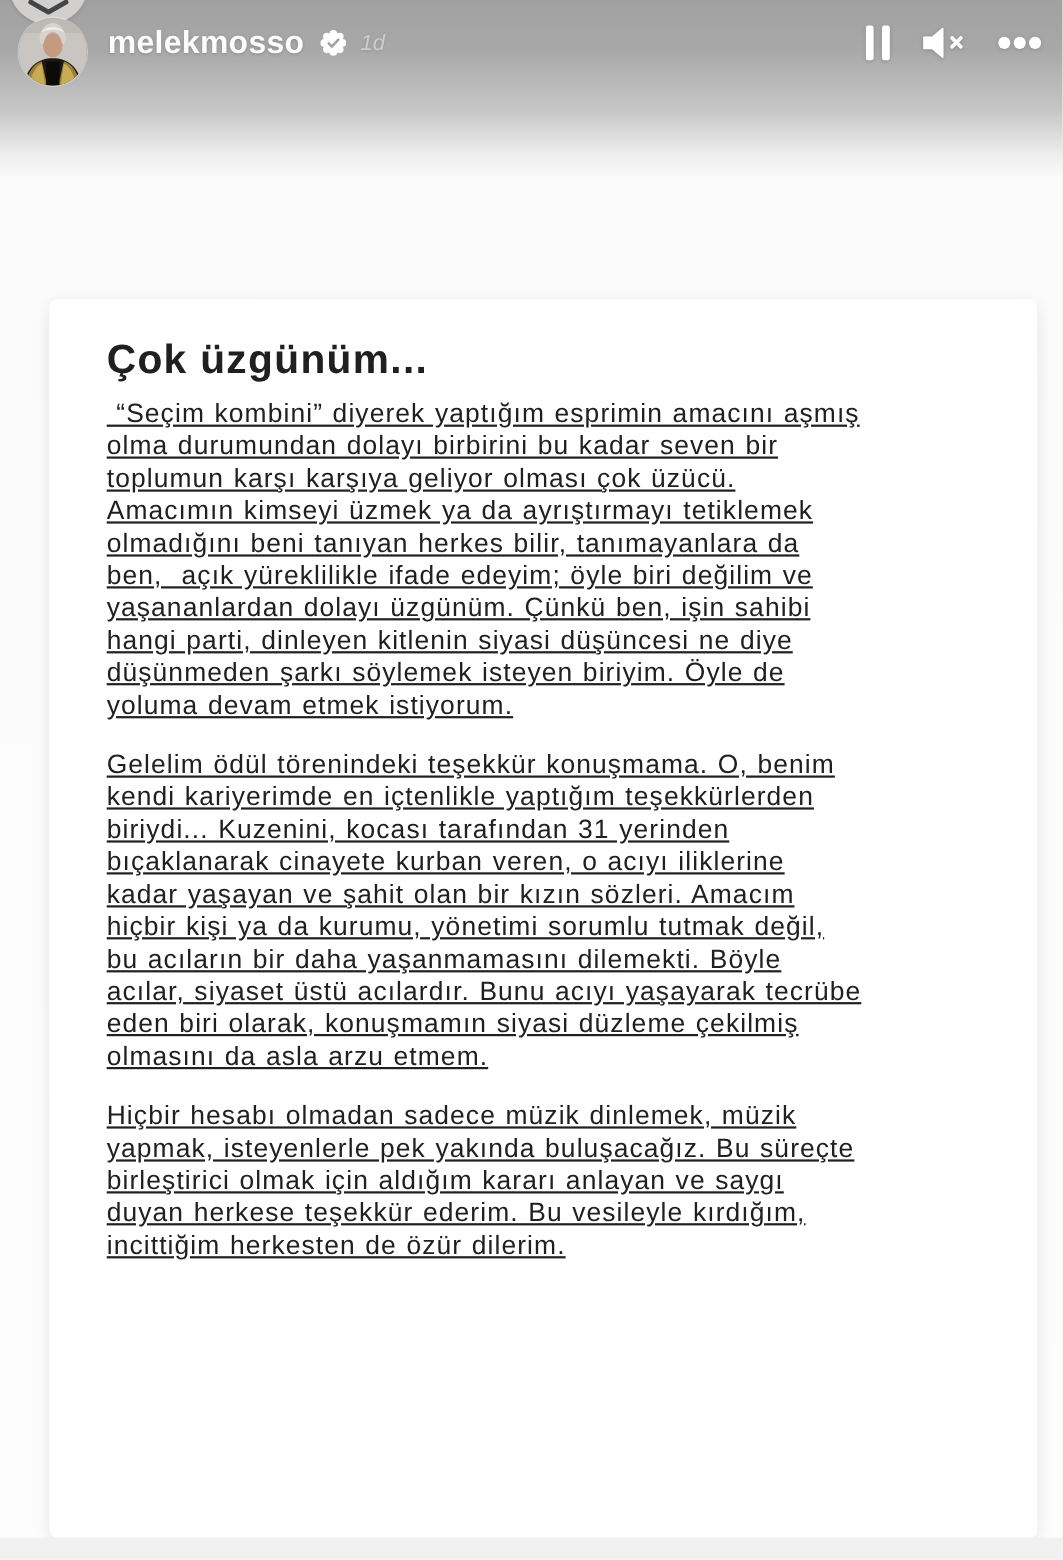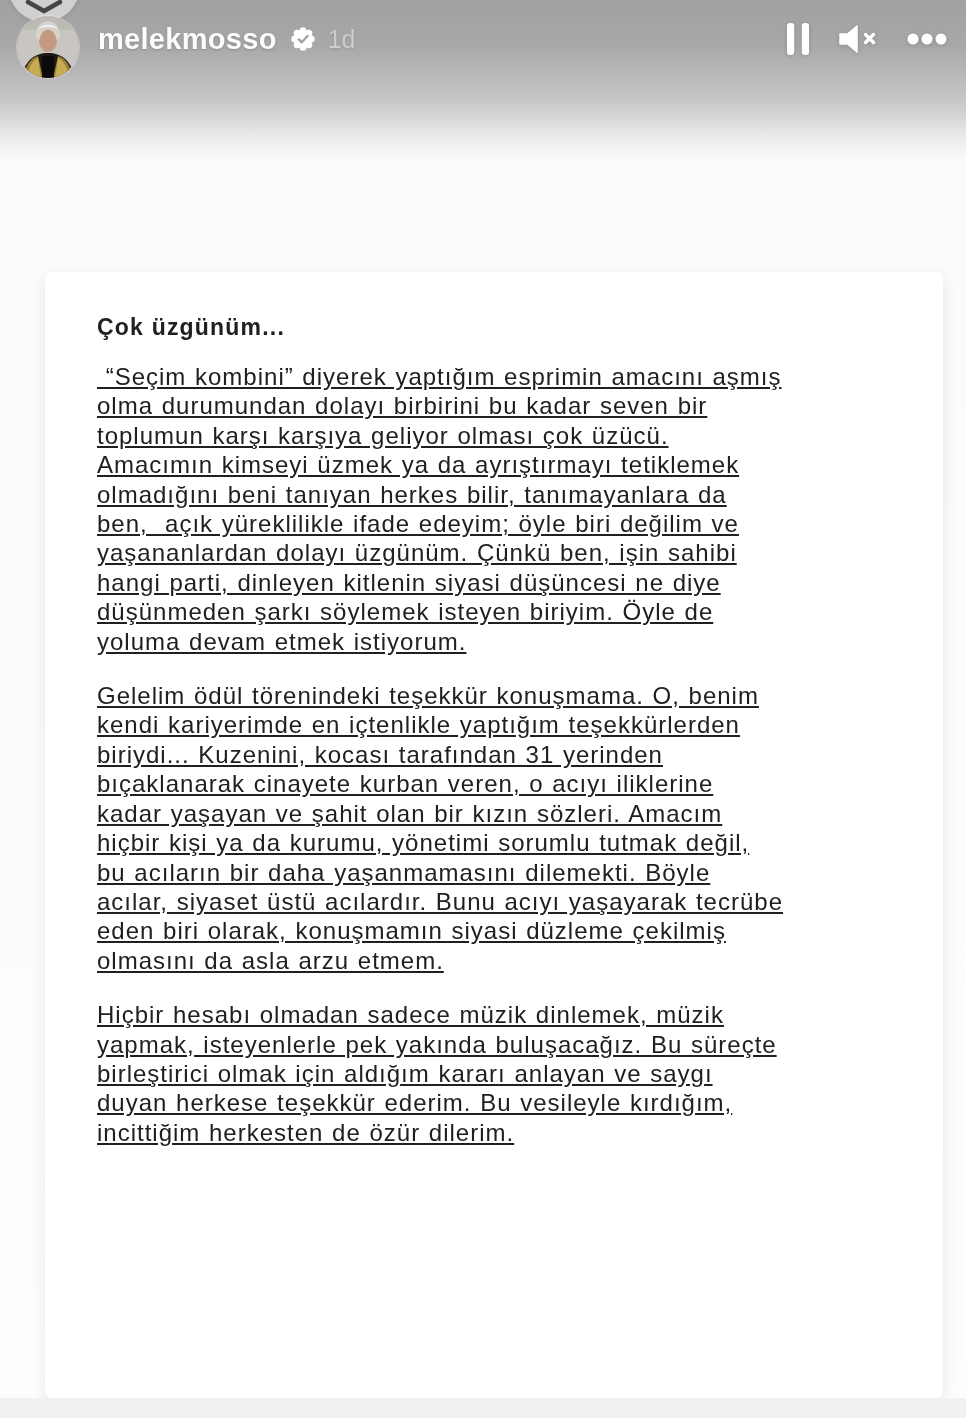--- a/index.html
+++ b/index.html
@@ -18,35 +18,35 @@
   }
   .peek-circle svg{position:absolute;left:16px;bottom:8px;}
   
   .header{position:absolute;left:0;top:0;right:0;height:92px;}
   .avatar{
     position:absolute;left:17px;top:16px;width:62px;height:62px;border-radius:50%;
     overflow:hidden;box-shadow:0 0 0 1px rgba(255,255,255,.35);cursor:pointer;
   }
   .id-row{position:absolute;left:98px;top:0;height:78px;display:flex;align-items:center;gap:13px;}
   .username{color:#fcfcfc;font-size:29px;font-weight:600;letter-spacing:.3px;text-shadow:0 1px 3px rgba(0,0,0,.18);}
-  .timestamp{color:#cdcdcd;font-size:25px;font-weight:400;text-shadow:0 1px 3px rgba(0,0,0,.12);}
+  .timestamp{color:#cdcdcd;font-size:20px;font-weight:400;text-shadow:0 1px 3px rgba(0,0,0,.12);font-style:italic;}
   .badge{display:inline-block;width:24px;height:24px;margin-left:1px;}
   .controls{position:absolute;right:19px;top:0;height:78px;display:flex;align-items:center;gap:30px;}
   .ctl{display:flex;align-items:center;justify-content:center;cursor:pointer;filter:drop-shadow(0 1px 2px rgba(0,0,0,.15));}
   
   .card{
     position:absolute;left:45px;top:272px;width:898px;height:1126px;
     background:#ffffff;border-radius:7px;overflow:hidden;
     box-shadow:0 5px 16px rgba(0,0,0,.09);
     box-sizing:border-box;
     padding:38px 38px 0 52px;
     color:#202020;
   }
   .card h1{
-    margin:0 0 18px 0;font-size:23px;line-height:34px;font-weight:700;letter-spacing:1.2px;
+    margin:0 0 18px 0;font-size:37px;line-height:34px;font-weight:700;letter-spacing:1.2px;
   }
   .card p{
     margin:0 0 25px 0;font-size:24px;line-height:29.4px;font-weight:400;
     letter-spacing:1px;word-spacing:1px;white-space:pre;text-decoration:underline;
   }
   .card p.closing{font-weight:700;letter-spacing:1.1px;}
   .bottom-strip{position:absolute;left:0;right:0;top:1398px;height:20px;background:#f1f1f1;}
 </style>
 </head>
 <body>

